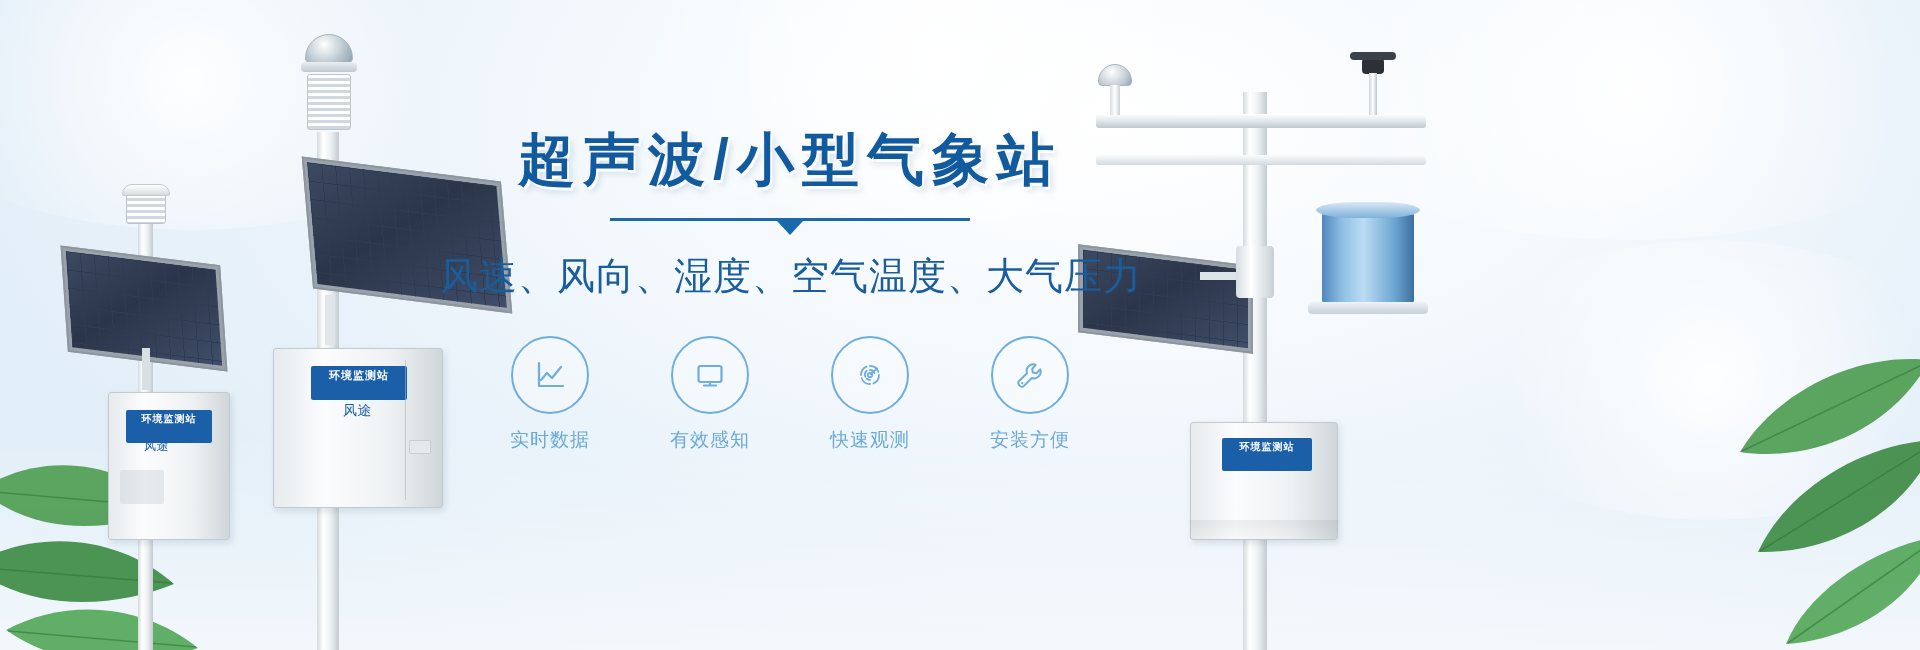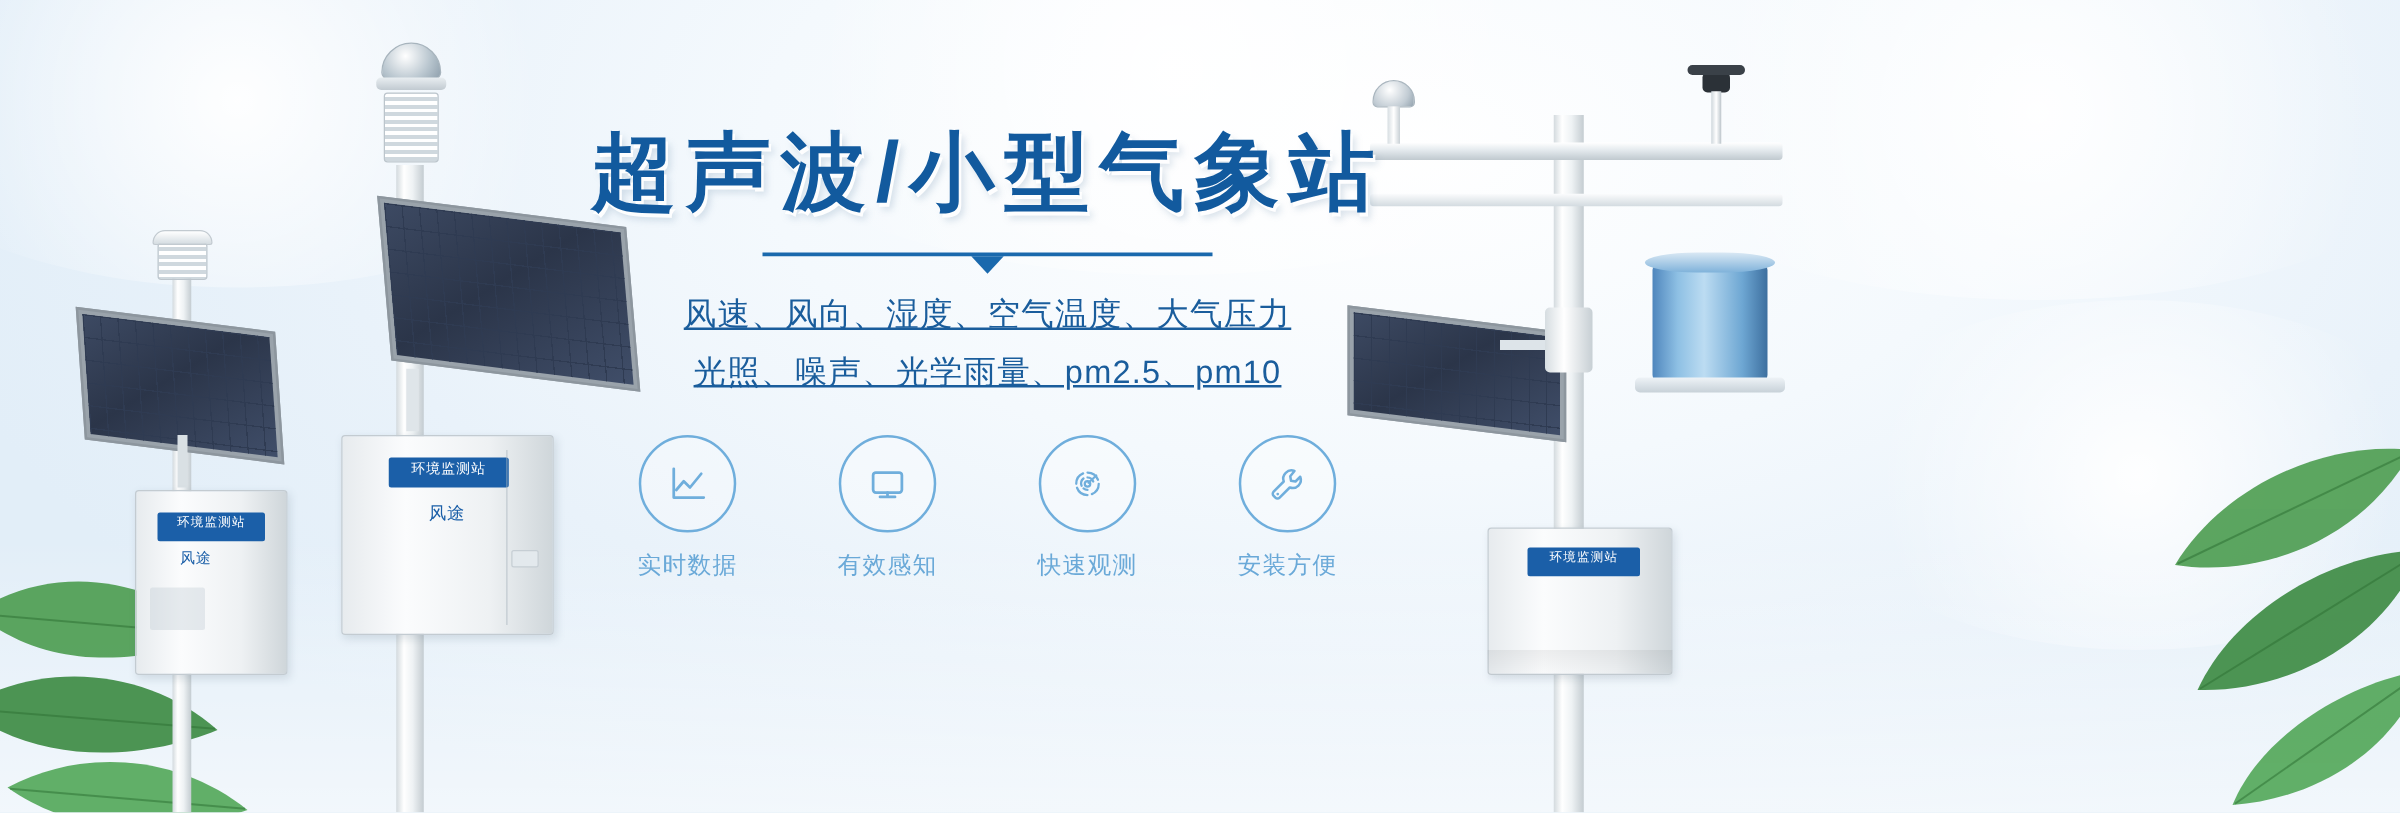--- a/index.html
+++ b/index.html
@@ -30,50 +30,50 @@
   }
 
   
   #center {
     position:absolute;
     left:440px; top:100px; width:700px;
     text-align:center;
     z-index:40;
   }
   #title {
-    font-size:68px;
+    font-size:57px;
     font-weight:bold;
     color:#125A9E;
     letter-spacing:8px;
     line-height:1.12;
     text-shadow:2px 3px 0 rgba(255,255,255,.95), 4px 5px 6px rgba(120,150,180,.28);
     white-space:nowrap;
+    margin-top:28px;
   }
   #divider {
     position:relative;
     width:360px; height:3px;
     margin:26px auto 0;
     background:#1A69AD;
   }
   #divider .tri {
     position:absolute;
     left:50%; top:3px; transform:translateX(-50%);
     width:0; height:0;
     border-left:13px solid transparent;
     border-right:13px solid transparent;
     border-top:14px solid #1A69AD;
   }
   .subline {
-    font-size:26px;
+    font-size:38px;
     color:#1A5D9C;
     letter-spacing:1px;
     line-height:1.55;
     margin-top:6px;
     white-space:nowrap;
-    text-decoration:underline;
   }
   #sub1 { margin-top:26px; }
 
   
   #features {
     display:flex;
     justify-content:center;
     gap:38px;
     margin-top:30px;
   }
@@ -118,22 +118,23 @@
   }
   .box-label {
     position:absolute;
     background:#1b5fa8;
     color:#fff;
     font-size:10px;
     letter-spacing:1px;
     text-align:center;
     border-radius:2px;
     line-height:1;
-    padding:4px 4px 9px;
-    white-space:nowrap;
+    padding:4px 4px 19px;
+    white-space:nowrap;
+    font-weight:bold;
   }
   .brand {
     position:absolute;
     color:#1b5fa8;
     font-size:12px;
     letter-spacing:.5px;
     white-space:nowrap;
     text-align:center;
   }
   .radshield {
@@ -197,21 +198,20 @@
   </div>
 
   <div id="center">
     <div id="title">超声波/小型气象站</div>
 
     <div id="divider">
       <span class="tri"></span>
     </div>
 
     <div id="sub1" class="subline">风速、风向、湿度、空气温度、大气压力</div>
-    <div class="subline">光照、噪声、光学雨量、pm2.5、pm10</div>
 
     <div id="features">
 
       <div class="feat">
         <div class="ring">
           <svg width="40" height="40" viewBox="0 0 40 40">
             <path d="M9 8 L9 31 L33 31" fill="none" stroke="#6FAEDC" stroke-width="2.2" stroke-linecap="round" stroke-linejoin="round"></path>
             <path d="M11 25 L17 18 L22 23 L31 12" fill="none" stroke="#6FAEDC" stroke-width="2.2" stroke-linecap="round" stroke-linejoin="round"></path>
           </svg>
         </div>

